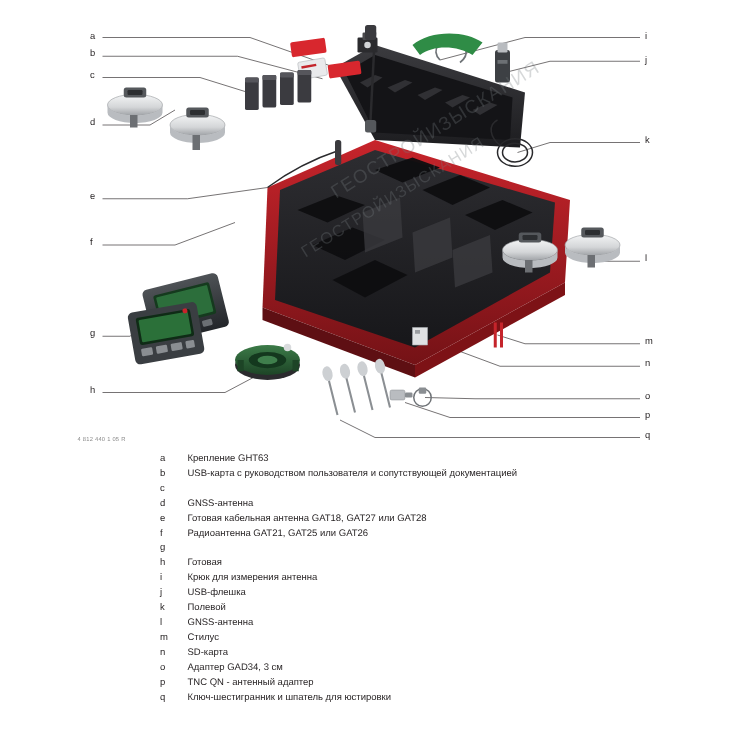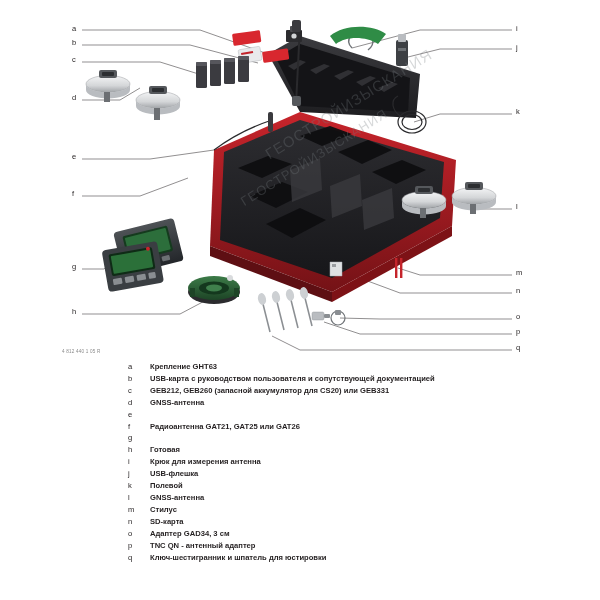--- a/index.html
+++ b/index.html
@@ -68,21 +68,20 @@
     flex: 0 0 22px;
     font-size: 7.6px;
     color: #231f20;
     line-height: 10.4px;
   }
   .legend-text {
     font-size: 7.6px;
     color: #231f20;
     line-height: 10.4px;
     max-width: 330px;
-    font-weight: bold;
   }
 
   
   .watermark {
     position: absolute;
     color: rgba(120, 125, 130, 0.30);
     font-size: 15px;
     font-family: "Liberation Sans", sans-serif;
     transform: rotate(-32deg);
     transform-origin: left top;
@@ -380,28 +379,28 @@
     <div class="legend-row">
       <div class="legend-key">a</div>
       <div class="legend-text">Крепление GHT63</div>
     </div>
     <div class="legend-row">
       <div class="legend-key">b</div>
       <div class="legend-text">USB-карта с руководством пользователя и сопутствующей документацией</div>
     </div>
     <div class="legend-row">
       <div class="legend-key">c</div>
-      <div class="legend-text">GEB212, GEB260 (запасной аккумулятор для CS20) или GEB331</div>
     </div>
     <div class="legend-row">
       <div class="legend-key">d</div>
       <div class="legend-text">GNSS-антенна</div>
     </div>
     <div class="legend-row">
       <div class="legend-key">e</div>
+      <div class="legend-text">Готовая кабельная антенна GAT18, GAT27 или GAT28</div>
     </div>
     <div class="legend-row">
       <div class="legend-key">f</div>
       <div class="legend-text">Радиоантенна GAT21, GAT25 или GAT26</div>
     </div>
     <div class="legend-row">
       <div class="legend-key">g</div>
     </div>
     <div class="legend-row">
       <div class="legend-key">h</div>

